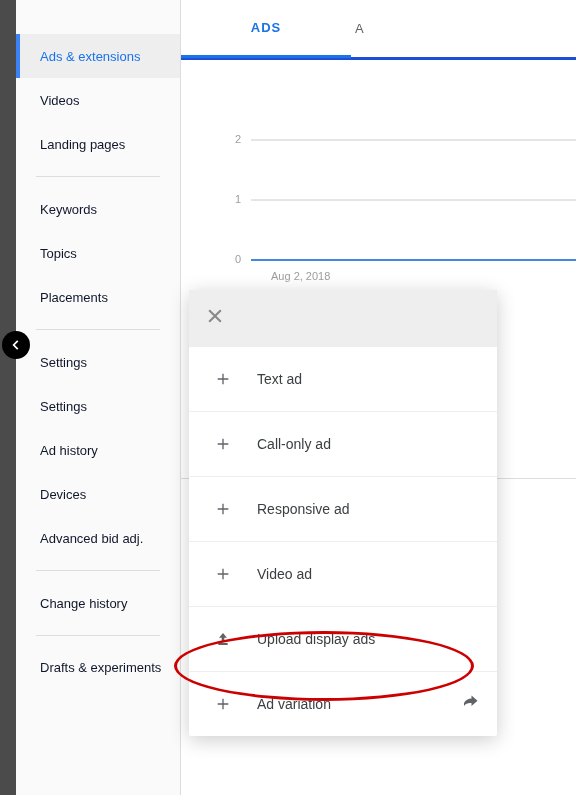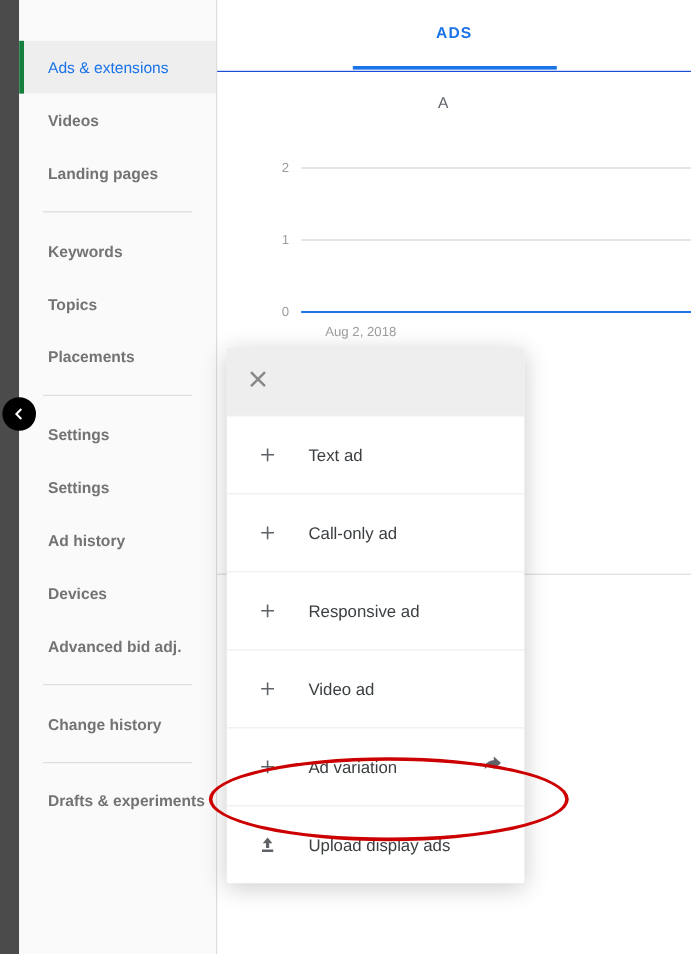--- a/index.html
+++ b/index.html
@@ -2,45 +2,45 @@
 <html><head>
 <meta charset="utf-8">
 <style>
   * { box-sizing: border-box; margin: 0; padding: 0; }
   html, body { width: 576px; height: 795px; overflow: hidden; font-family: Arial, Helvetica, sans-serif; }
   body { display: flex; background: #fff; }
 
   .darkbar { width: 16px; height: 100%; background: #4b4b4b; flex: none; position: relative; }
 
   .sidebar { width: 165px; height: 100%; background: #fafafa; border-right: 1px solid #ddd; flex: none; position: relative; padding-top: 0; }
-  .sidebar-item { display: flex; align-items: center; height: 44px; padding-left: 20px; font-size: 13px; color: #737373; cursor: pointer; border-left: 4px solid transparent; font-weight: bold; }
-  .sidebar-item.active { color: #1a73e8; border-left: 4px solid #15803d; background: #eee; font-weight: 500; }
+  .sidebar-item { display: flex; align-items: center; height: 44px; padding-left: 20px; font-size: 13px; color: #0f172a; cursor: pointer; border-left: 4px solid transparent; }
+  .sidebar-item.active { color: #1a73e8; border-left: 4px solid #3b82f6; background: #eee; font-weight: 500; }
   .sidebar-divider { height: 1px; background: #ddd; margin: 10px 20px; }
 
   .main { flex: 1; height: 100%; position: relative; }
 
-  .tabbar { display: flex; height: 60px; align-items: center; border-bottom: 1px solid #1d4ed8; flex-direction: column; }
+  .tabbar { display: flex; height: 60px; align-items: center; border-bottom: 3px solid #1d4ed8; }
   .tab { flex: none; width: 170px; text-align: center; font-size: 13px; letter-spacing: 1px; color: #5f6368; text-transform: uppercase; padding: 20px 0; cursor: pointer; }
   .tab.active { color: #1a73e8; font-weight: 600; border-bottom: 3px solid #1a73e8; }
   .tab.partial { width: 35px; overflow: hidden; text-align: left; padding-left: 4px;}
 
   
   .chart { position: relative; width: 100%; height: 240px; }
   .chart svg { position: absolute; left: 0; top: 10px; width: 100%; height: 230px; }
   .chart-divider { position: absolute; left: 0; right: 0; top: 478px; border-top: 1px solid #ddd; }
   .chart-blueline { stroke: #1a73e8; stroke-width: 1.5; }
   .chart-grid { stroke: #888; stroke-width: 1; }
   .chart-text { fill: #9e9e9e; font-size: 11px; }
 
   
   .collapse-btn { position: absolute; left: -14px; top: 331px; width: 28px; height: 28px; background: #000; border-radius: 50%; display: flex; align-items: center; justify-content: center; color: #fff; cursor: pointer; z-index: 50; }
   .collapse-btn svg { width: 14px; height: 14px; }
 
   
-  .menu { position: absolute; left: 189px; top: 290px; width: 248px; background: #fff; border-radius: 2px; box-shadow: 0 4px 20px rgba(0,0,0,0.2); z-index: 40; overflow: visible; }
+  .menu { position: absolute; left: 189px; top: 290px; width: 308px; background: #fff; border-radius: 2px; box-shadow: 0 4px 20px rgba(0,0,0,0.2); z-index: 40; overflow: visible; }
   .menu-header { height: 56px; background: #eeeeee; display: flex; align-items: center; padding-left: 16px; }
   .menu-header .close { color: #888; cursor: pointer; }
   .menu-header .close svg { width: 20px; height: 20px; }
   .menu-item { height: 65px; display: flex; align-items: center; padding: 0 24px; font-size: 14px; color: #3c4043; border-top: 1px solid #eee; cursor: pointer; position: relative; }
   .menu-item:first-of-type { border-top: none; }
   .menu-item .micon { width: 20px; height: 20px; color: #5f6368; margin-right: 24px; display: flex; align-items: center; justify-content: center; flex: none;}
   .menu-item .micon svg { width: 16px; height: 16px; }
   .menu-item .arrow { position: absolute; right: 18px; color: #5f6368; }
   .menu-item .arrow svg { width: 18px; height: 18px; }
 
@@ -163,31 +163,31 @@
     <span class="micon">
         <svg viewBox="0 0 24 24">
           <path stroke="#5f6368" stroke-width="2" d="M12 4 L12 20 M4 12 L20 12"></path>
         </svg>
       </span>
     <span>Video ad</span>
   </div>
   <div class="menu-item">
     <span class="micon">
         <svg viewBox="0 0 24 24">
+          <path fill="#5f6368" d="M5 18 L19 18 L19 21 L5 21 Z M12 3 L6 10 L10 10 L10 16 L14 16 L14 10 L18 10 Z"></path>
+        </svg>
+      </span>
+    <span>Upload display ads</span>
+  </div>
+  <div class="menu-item">
+    <span class="micon">
+        <svg viewBox="0 0 24 24">
           <path stroke="#5f6368" stroke-width="2" d="M12 4 L12 20 M4 12 L20 12"></path>
         </svg>
       </span>
     <span>Ad variation</span>
     <span class="arrow"><svg viewBox="0 0 24 24">
           <path fill="#5f6368" d="M4 12 C6 8 10 6 14 6 L14 2 L22 9 L14 16 L14 12 C10 12 7 12 4 16 Z"></path>
         </svg></span>
   </div>
-  <div class="menu-item">
-    <span class="micon">
-        <svg viewBox="0 0 24 24">
-          <path fill="#5f6368" d="M5 18 L19 18 L19 21 L5 21 Z M12 3 L6 10 L10 10 L10 16 L14 16 L14 10 L18 10 Z"></path>
-        </svg>
-      </span>
-    <span>Upload display ads</span>
-  </div>
 </div>
 
 <div class="red-circle"></div>
 
 </body></html>

